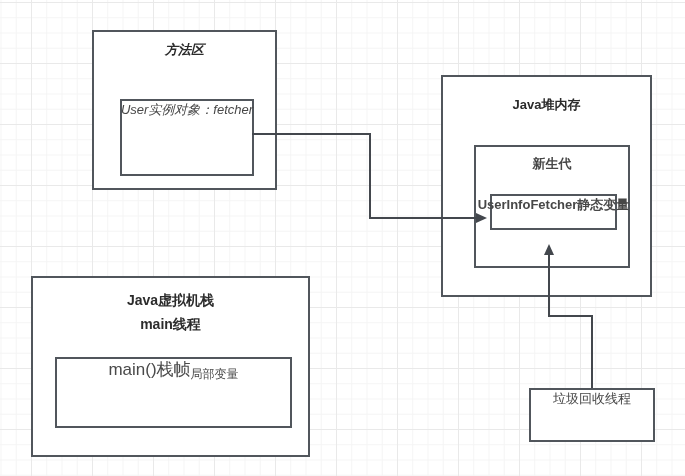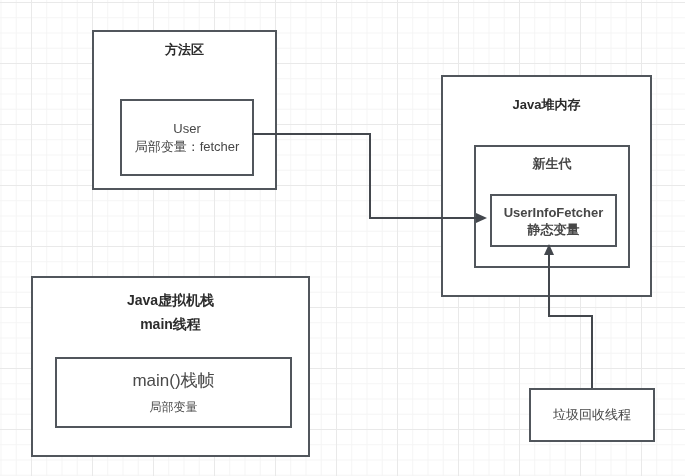--- a/index.html
+++ b/index.html
@@ -36,31 +36,30 @@
   }
   .body-text {
     color: #474747;
     font-size: 13px;
     line-height: 18px;
     text-align: center;
     white-space: nowrap;
   }
   .center-col {
     display: flex;
-    flex-direction: column;
+    flex-direction: row;
     justify-content: center;
-    align-items: center;
   }
 
   
-  #method-area   { left: 92px;  top: 30px;  width: 185px; height: 160px; padding-top: 10px; }
+  #method-area   { left: 92px;  top: 30px;  width: 185px; height: 160px; padding-top: 10px; font-style: italic; }
   #user-box      { left: 26px;  top: 67px;  width: 134px; height: 77px; }   
   #heap          { left: 441px; top: 75px;  width: 211px; height: 222px; padding-top: 20px; }
   #young-gen     { left: 31px;  top: 68px;  width: 156px; height: 123px; padding-top: 8px; font-weight: bold; } 
-  #instance-box  { left: 14px;  top: 47px;  width: 127px; height: 53px; }   
+  #instance-box  { left: 14px;  top: 47px;  width: 127px; height: 36px; }   
   #jvm-stack     { left: 31px;  top: 276px; width: 279px; height: 181px; padding-top: 10px; }
   #jvm-stack .title { font-size: 14px; line-height: 24px; }
   #main-frame    { left: 22px;  top: 79px;  width: 237px; height: 71px; }   
   #main-frame .frame-name { font-size: 17px; line-height: 22px; color: #4a4a4a; }
   #main-frame .frame-sub  { font-size: 12px; line-height: 16px; color: #4a4a4a; margin-top: 7px; }
   #gc-thread     { left: 529px; top: 388px; width: 126px; height: 54px; font-size: 13px; }
 
   #arrow-layer {
     position: absolute;
     left: 0; top: 0;
@@ -71,21 +70,21 @@
 </style>
 </head>
 <body>
 
 <div id="canvas">
 
   <div class="box" id="method-area">
     <div class="title">方法区</div>
     <div class="box center-col" id="user-box">
       <div class="body-text">User</div>
-      <div class="body-text">局部变量：fetcher</div>
+      <div class="body-text">实例对象：fetcher</div>
     </div>
   </div>
 
   <div class="box" id="heap">
     <div class="title">Java堆内存</div>
     <div class="box" id="young-gen">
       <div class="body-text">新生代</div>
       <div class="box center-col" id="instance-box">
         <div class="body-text" style="line-height:17px">UserInfoFetcher</div>
         <div class="body-text" style="line-height:17px">静态变量</div>

